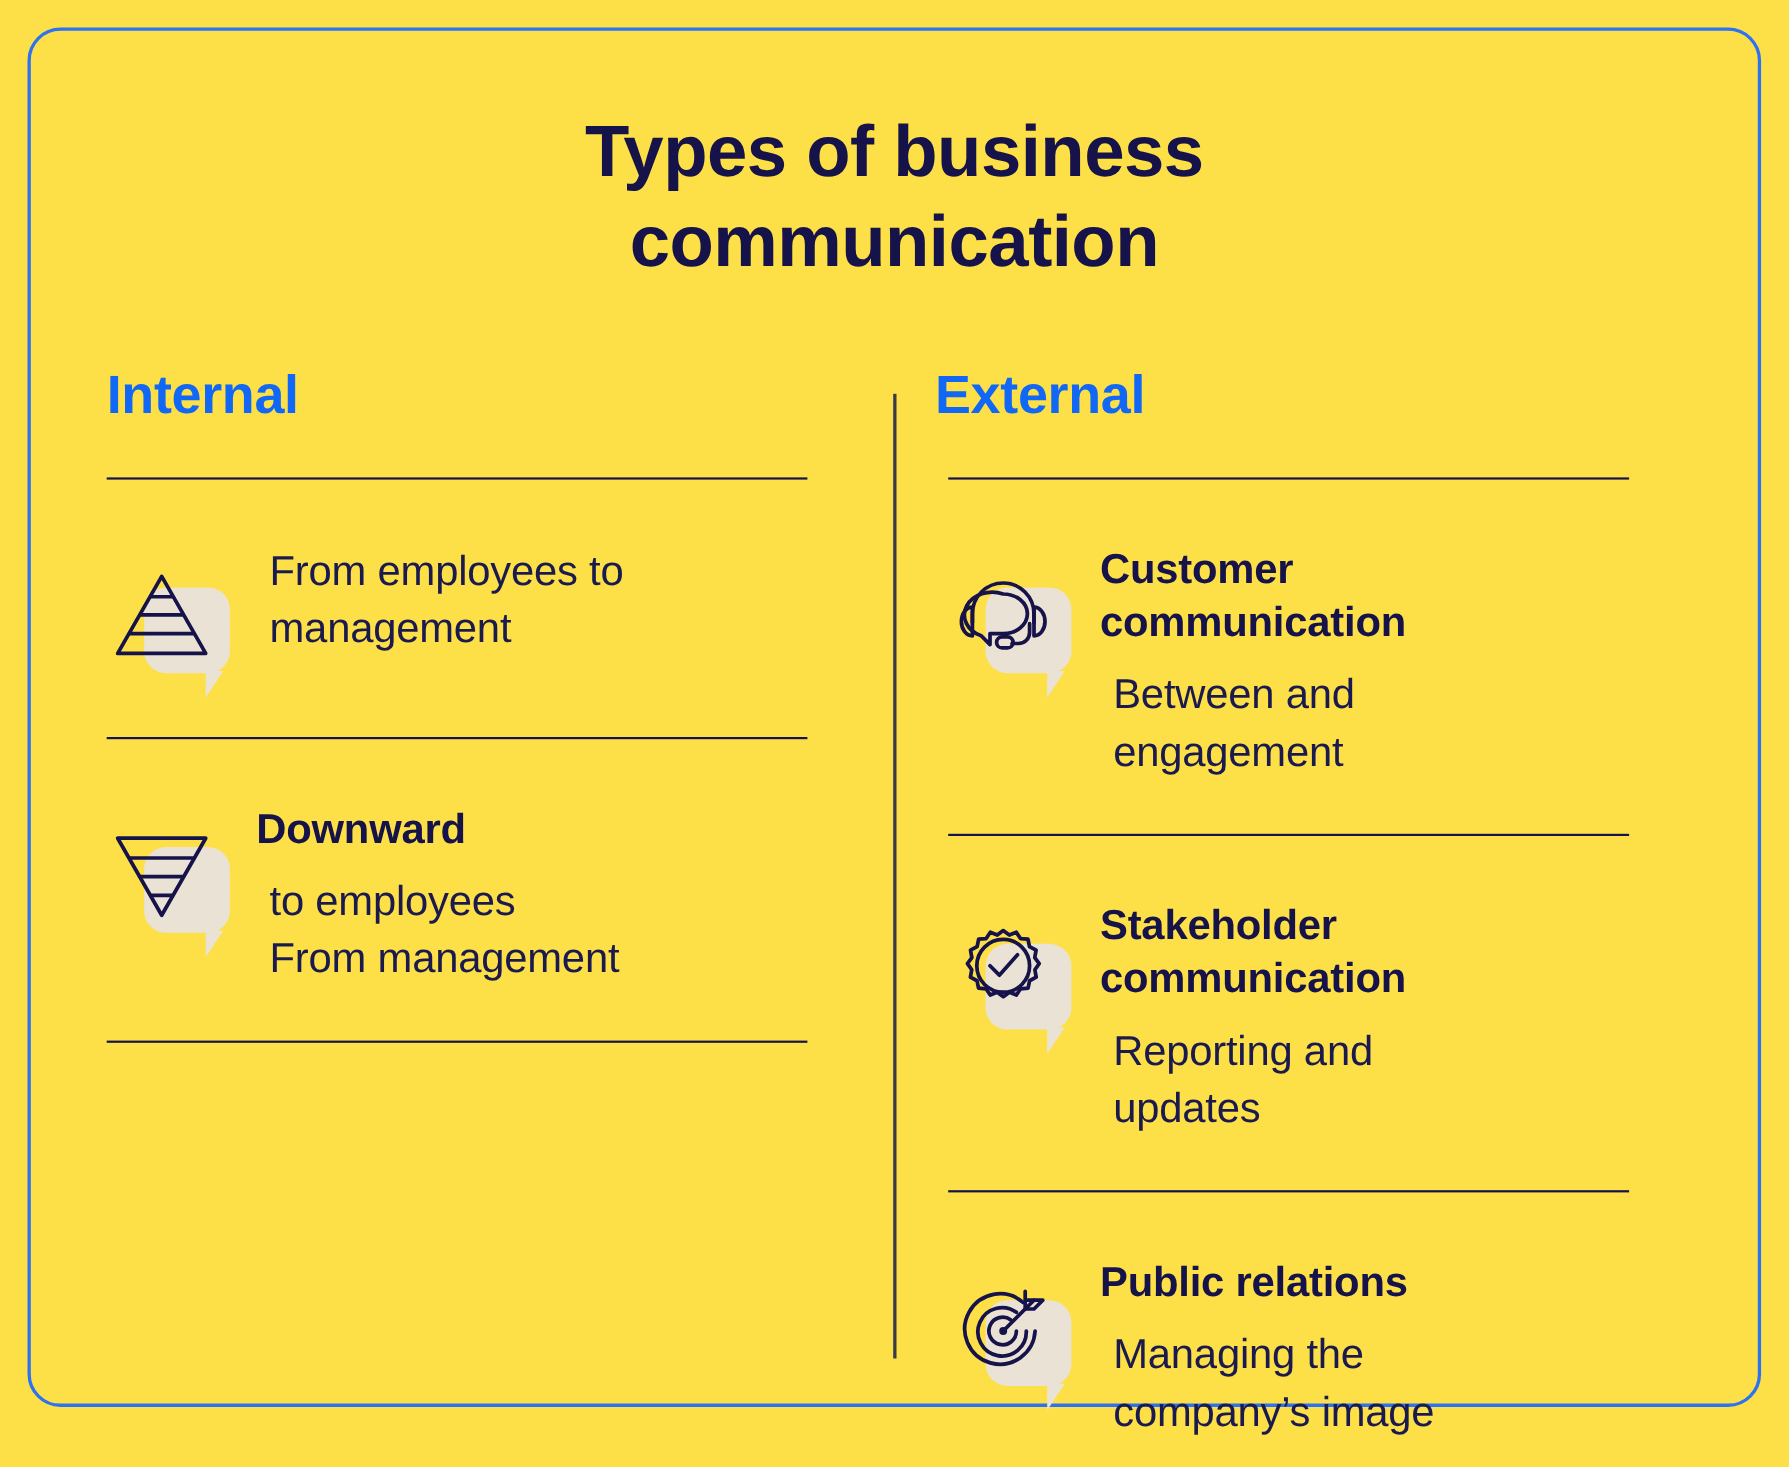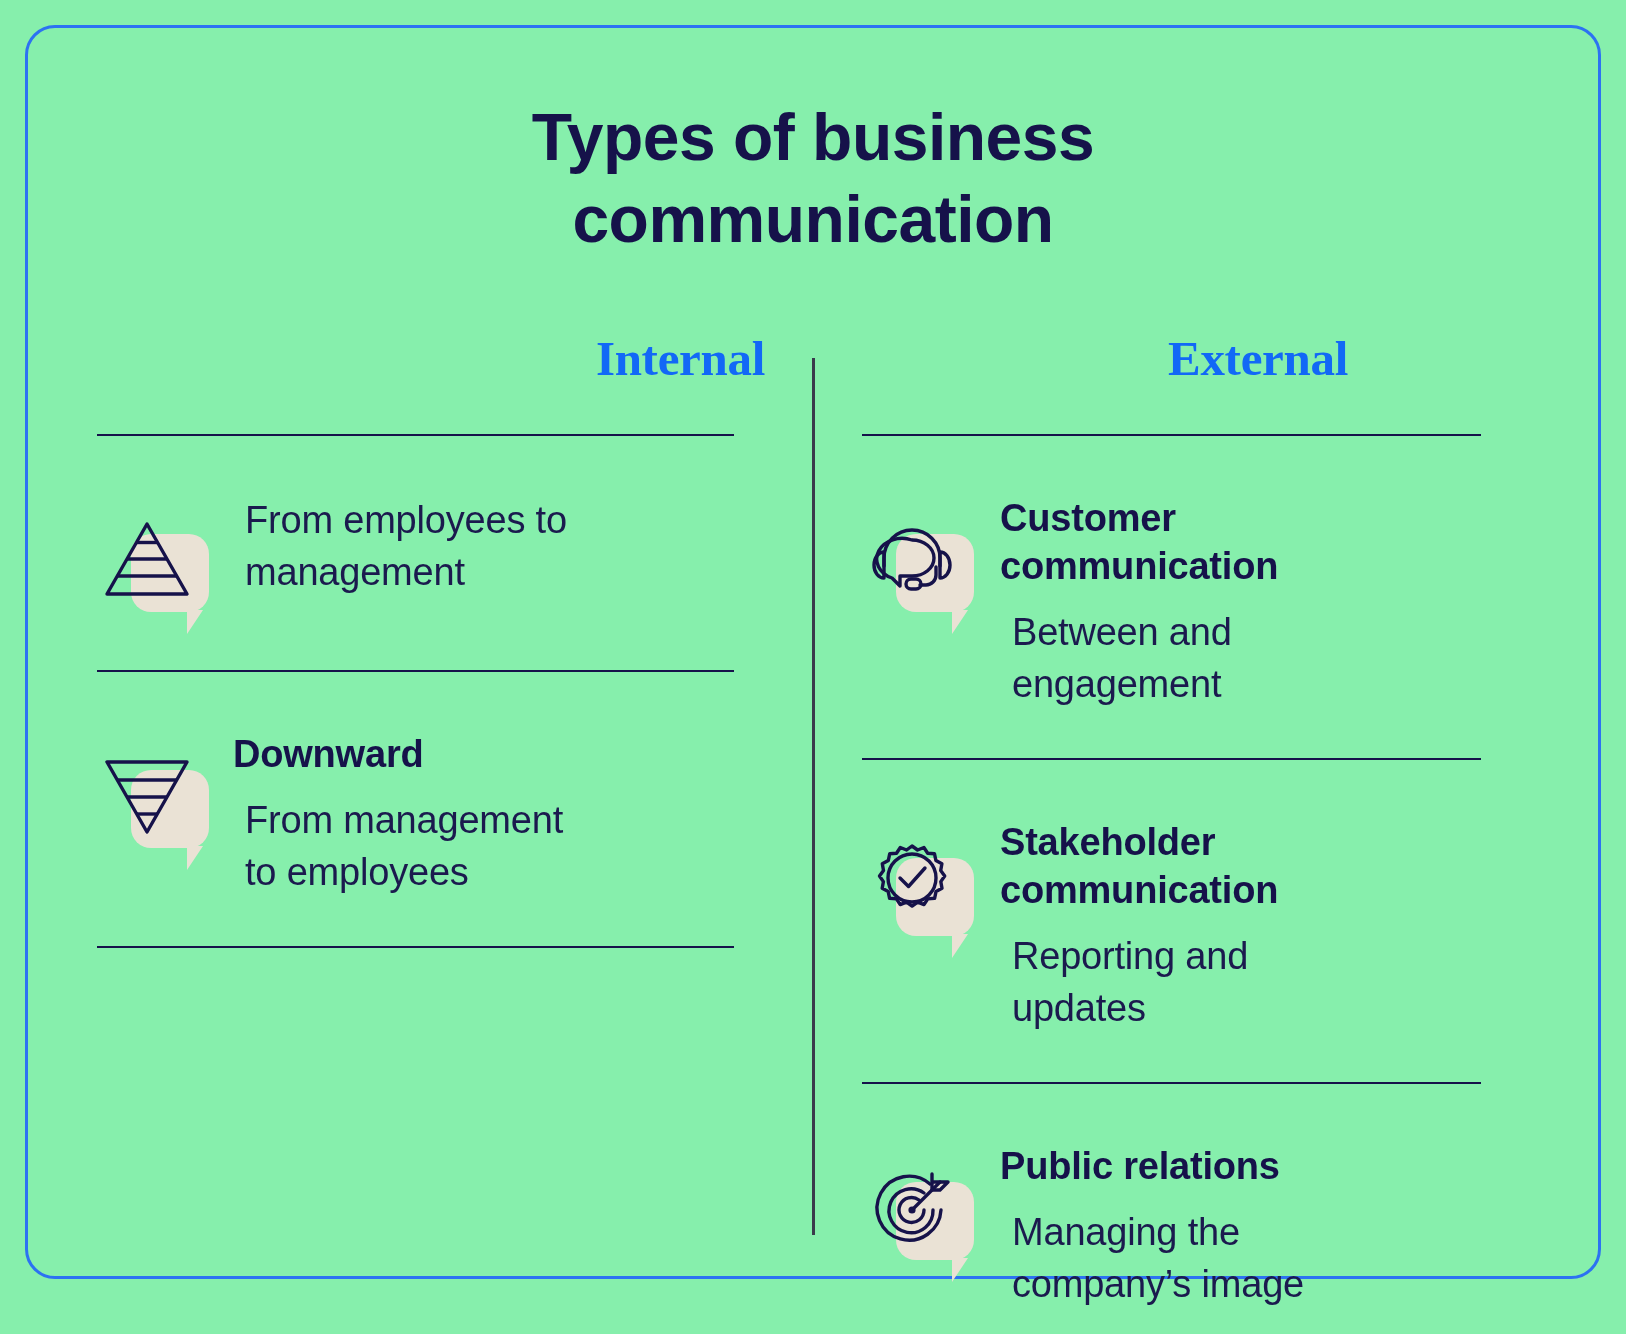--- a/index.html
+++ b/index.html
@@ -11,21 +11,21 @@
     width: 1626px;
     height: 1334px;
     font-family: "Liberation Sans", sans-serif;
     -webkit-font-smoothing: antialiased;
   }
 
   .infographic {
     position: relative;
     width: 1626px;
     height: 1334px;
-    background: #86efac;
+    background: #fde047;
     box-sizing: border-box;
   }
 
   .card-border {
     position: absolute;
     left: 25px;
     top: 25px;
     width: 1576px;
     height: 1254px;
     border: 3px solid #2C72F2;
@@ -59,24 +59,23 @@
     box-sizing: border-box;
   }
   .column.left  { width: 813px; padding: 0 48px 0 97px; }
   .column.right { width: 680px; padding: 0 145px 0 49px; }
 
   .col-head {
     font-size: 49px;
     line-height: 58px;
     font-weight: 700;
     color: #1268F6;
-    text-align: right;
+    text-align: left;
     letter-spacing: -0.3px;
     margin-bottom: 46px;
-    font-family: Liberation Serif, serif;
   }
   .column.right .col-head { margin-left: -12px; }
 
   .vdivider {
     position: absolute;
     left: 812px;
     top: 358px;
     width: 3px;
     height: 877px;
     background: #3A3A4C;
@@ -210,22 +209,22 @@
               <path d="M10 16 L90 16 L50 86 Z"></path>
               <line x1="20" y1="34" x2="80" y2="34"></line>
               <line x1="30" y1="51" x2="70" y2="51"></line>
               <line x1="39.5" y1="68" x2="60.5" y2="68"></line>
             </g>
           </svg>
         </div>
         <div class="item-text">
           <div class="item-title">Downward</div>
           <div class="item-desc">
+            <span class="line">to employees</span>
             <span class="line">From management</span>
-            <span class="line">to employees</span>
           </div>
         </div>
       </div>
       <div class="item-spacer-bottom"></div>
 
       <div class="hrule"></div>
 
       <div class="item-spacer-top"></div>
     </div>
 

